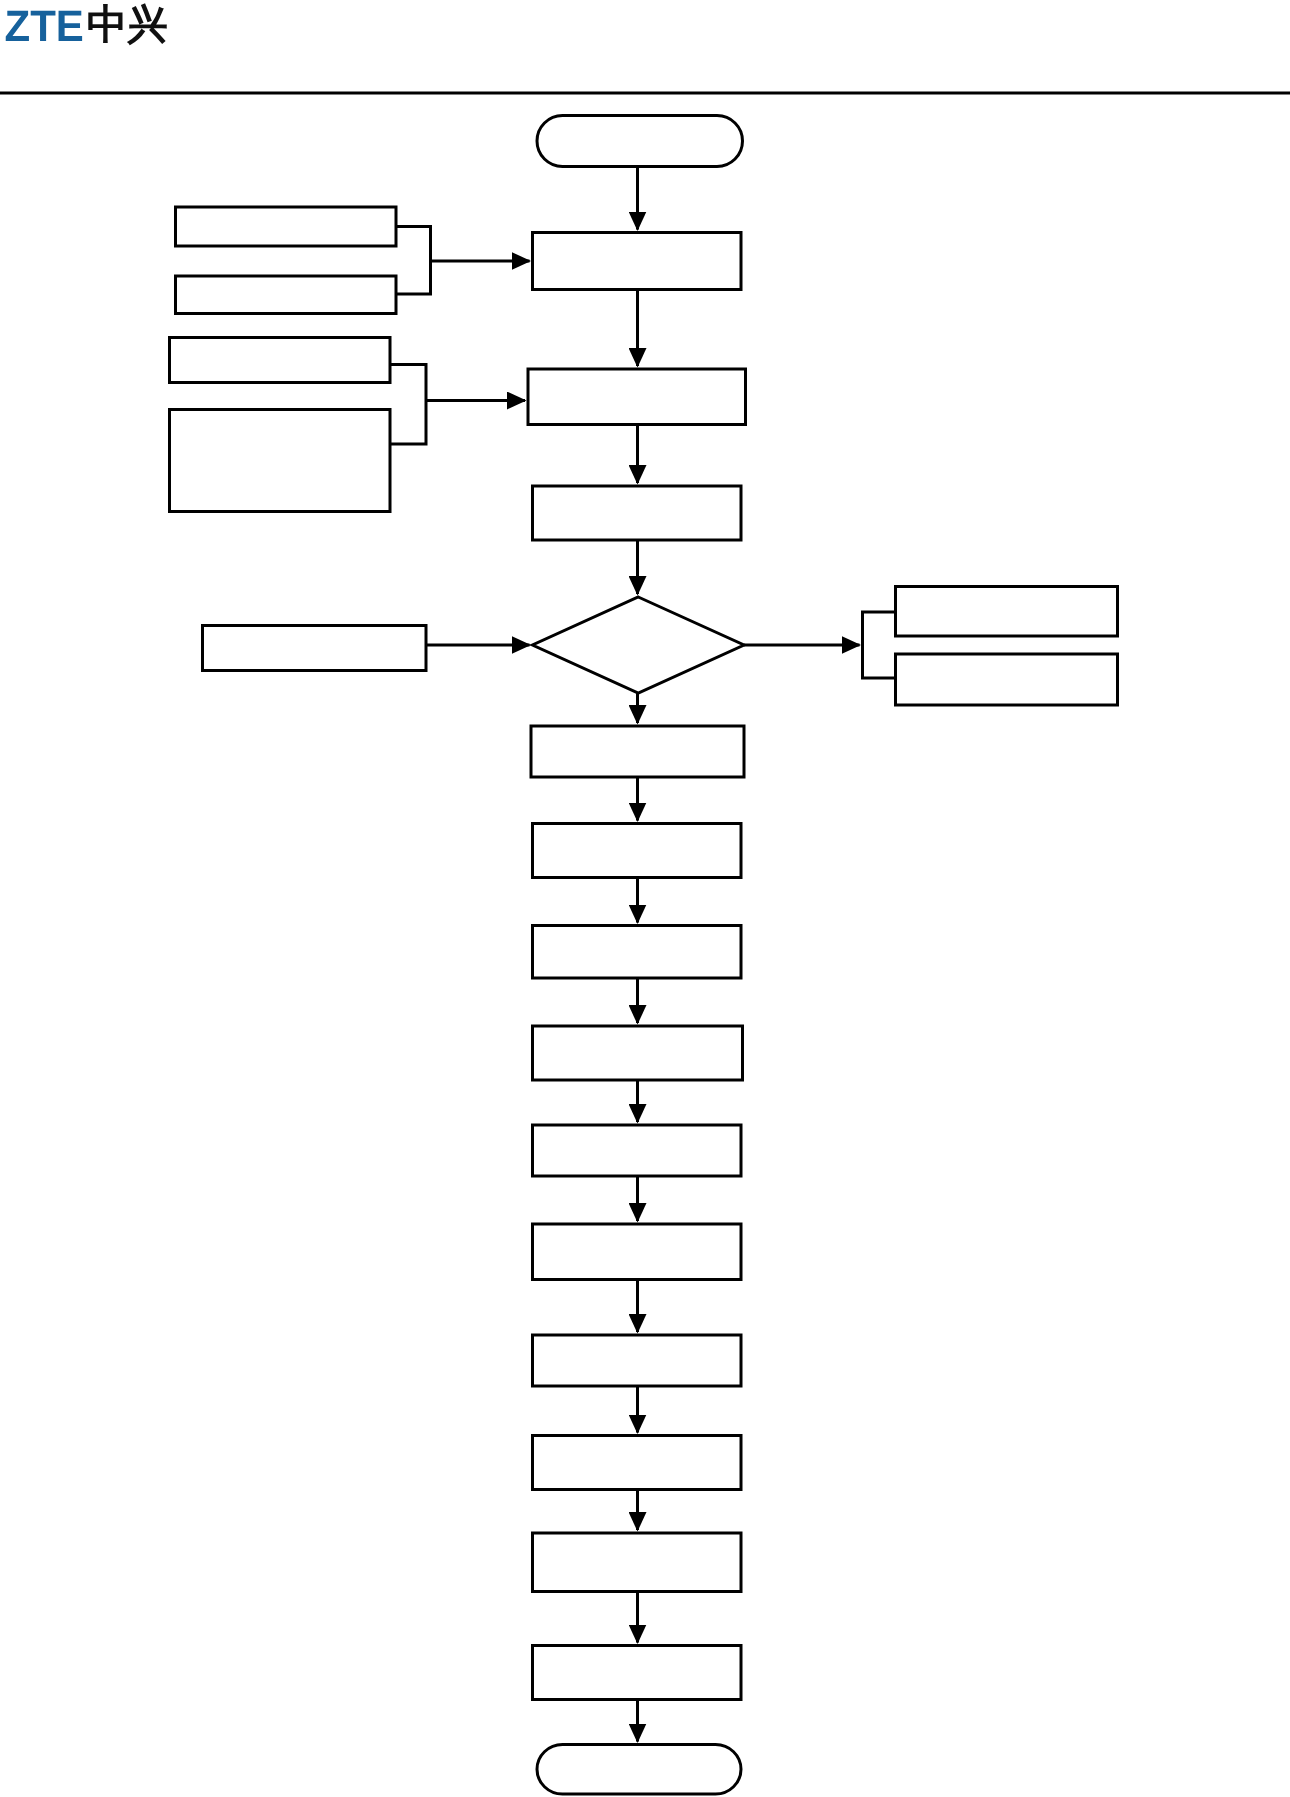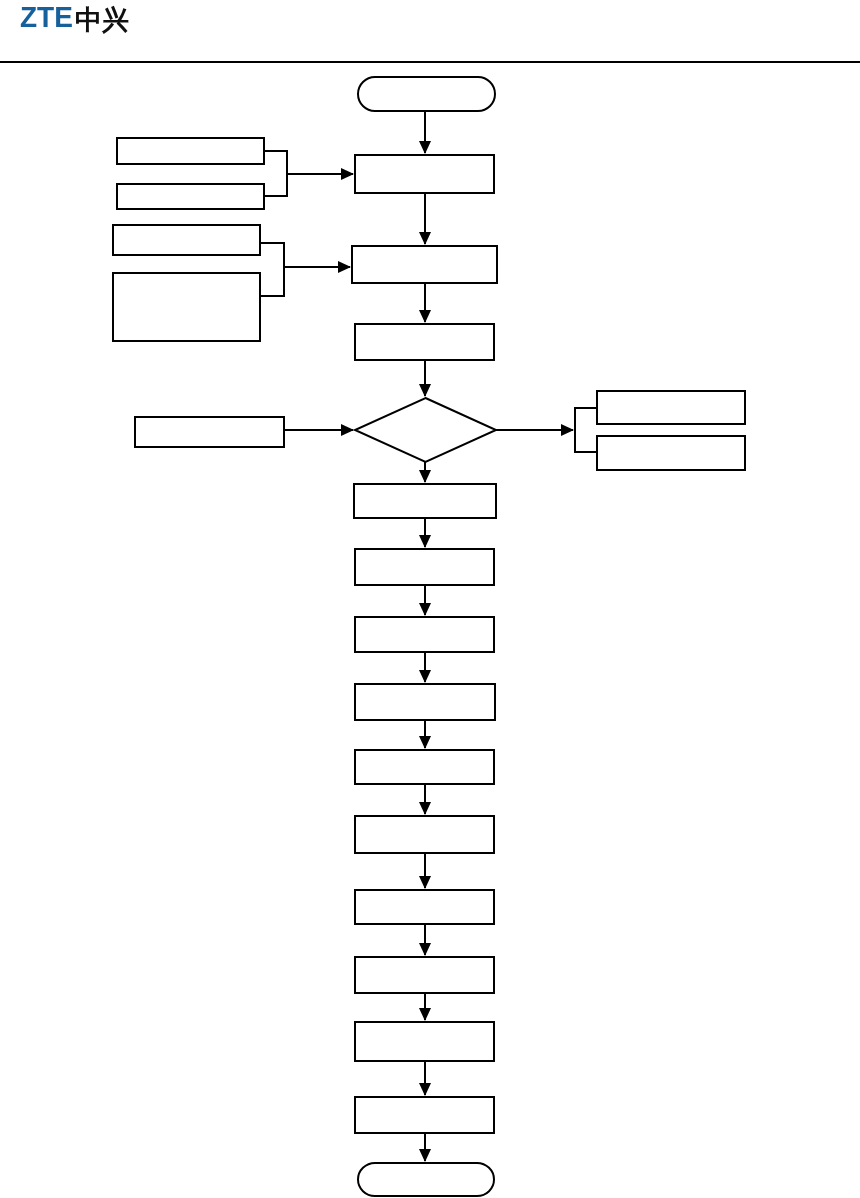--- a/index.html
+++ b/index.html
@@ -10,25 +10,25 @@
   }
   #page {
     position: relative;
     width: 860px;
     height: 1198px;
     background: #ffffff;
     overflow: hidden;
   }
   #logo {
     position: absolute;
-    left: 20px;
+    left: 3px;
     top: 2px;
     height: 32px;
     display: flex;
-    align-items: flex-start;
+    align-items: flex-end;
     white-space: nowrap;
     user-select: none;
   }
   #logo .zte {
     font-weight: bold;
     font-size: 28px;
     letter-spacing: 0px;
     transform: scaleY(1.05);
     font-family: "Liberation Sans", sans-serif;
   }

